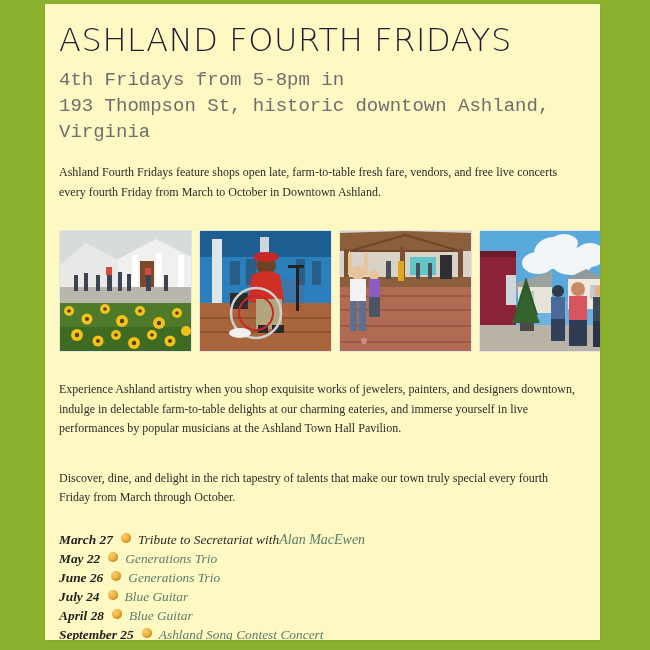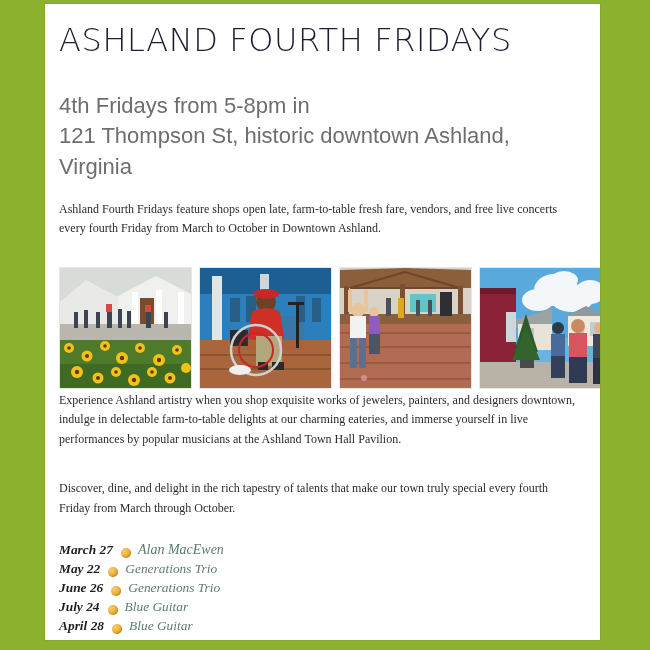--- a/index.html
+++ b/index.html
@@ -11,58 +11,58 @@
 
   .page-bg{
     position:absolute;inset:0;
     background:#8BB12F;
   }
 
   .card{
     position:absolute;
     left:45px;top:4px;
     width:555px;height:636px;
-    background:#ffffff;
+    background:#fef9c3;
     box-shadow:0 0 0 1px rgba(0,0,0,0.04);
     overflow:hidden;
   }
   .card-inner{
     padding:10px 20px 0 14px;
   }
 
   .page-title{
     font-family:"DejaVu Sans", sans-serif;
     font-weight:300;
     font-size:32px;
     letter-spacing:0.6px;
     color:#1d1d33;
     margin:8px 0 0 0;
     line-height:1.15;
     white-space:nowrap;
   }
 
   .subtitle{
-    font-family:Liberation Sans, sans-serif;
+    font-family:Liberation Mono, monospace;
     font-weight:400;
-    font-size:22px;
+    font-size:19px;
     color:#6e6e6e;
     line-height:1.38;
-    margin:32px 0 0 0;
+    margin:8px 0 0 0;
   }
   .subtitle .ln{display:block;}
 
   .para{
     font-family:"Liberation Serif", serif;
     font-size:12px;
     color:#2b2b2b;
     line-height:1.62;
     margin:18px 0 0 0;
     max-width:520px;
   }
-  .para.p-mid{margin-top:2px;}
+  .para.p-mid{margin-top:28px;}
   .para.p-last{margin-top:30px;}
 
   .photos{
     display:flex;
     gap:7px;
     margin:28px 0 0 0;
   }
   .photo{
     width:131px;height:120px;
     border:1px solid #e6e6e6;
@@ -72,21 +72,21 @@
     flex:0 0 auto;
   }
   .photo svg{display:block;width:100%;height:100%;}
 
   .events{
     margin:22px 0 0 0;
     font-family:"Liberation Serif", serif;
   }
   .event-row{
     display:flex;
-    align-items:flex-end;
+    align-items:center;
     line-height:19px;
     height:19px;
     white-space:nowrap;
   }
   .event-date{
     font-weight:bold;
     font-style:italic;
     font-size:13.4px;
     color:#1f1f1f;
   }
@@ -123,21 +123,21 @@
 
 <div class="page-bg"></div>
 
 <div class="card">
   <div class="card-inner">
 
     <h1 class="page-title">ASHLAND FOURTH FRIDAYS</h1>
 
     <div class="subtitle">
       <span class="ln">4th Fridays from 5-8pm in</span>
-      <span class="ln">121 Thompson St, historic downtown Ashland, Virginia</span>
+      <span class="ln">193 Thompson St, historic downtown Ashland, Virginia</span>
     </div>
 
     <p class="para">Ashland Fourth Fridays feature shops open late, farm-to-table fresh fare, vendors, and free live concerts every fourth Friday from March to October in Downtown Ashland.</p>
 
     <div class="photos">
 
       <div class="photo">
         <svg viewBox="0 0 131 120" preserveAspectRatio="none" aria-hidden="true">
           <rect x="0" y="0" width="131" height="120" fill="#cfd6d0"></rect>
           <rect x="0" y="0" width="131" height="52" fill="#d8dcd8"></rect>
@@ -308,20 +308,21 @@
 
     <p class="para p-mid">Experience Ashland artistry when you shop exquisite works of jewelers, painters, and designers downtown, indulge in delectable farm-to-table delights at our charming eateries, and immerse yourself in live performances by popular musicians at the Ashland Town Hall Pavilion.</p>
 
     <p class="para p-last">Discover, dine, and delight in the rich tapestry of talents that make our town truly special every fourth Friday from March through October.</p>
 
     <div class="events">
 
       <div class="event-row">
         <span class="event-date">March 27</span>
         <span class="dot-icon"></span>
+        <span class="event-lead">Tribute to Secretariat with </span>
           <a class="event-link" href="#">Alan MacEwen</a>
       </div>
 
       <div class="event-row">
         <span class="event-date">May 22</span>
         <span class="dot-icon"></span>
         <span class="event-name plain">Generations Trio</span>
       </div>
 
       <div class="event-row">
@@ -338,20 +339,21 @@
 
       <div class="event-row">
         <span class="event-date">April 28</span>
         <span class="dot-icon"></span>
         <span class="event-name plain">Blue Guitar</span>
       </div>
 
       <div class="event-row">
         <span class="event-date">September 25</span>
         <span class="dot-icon"></span>
+        <span class="event-name plain">Ashland Song Contest Concert</span>
       </div>
 
       <div class="event-row">
         <span class="event-date">October 23</span>
         <span class="dot-icon"></span>
         <span class="event-name plain">The Ham Biscuits</span>
       </div>
 
     </div>
 

